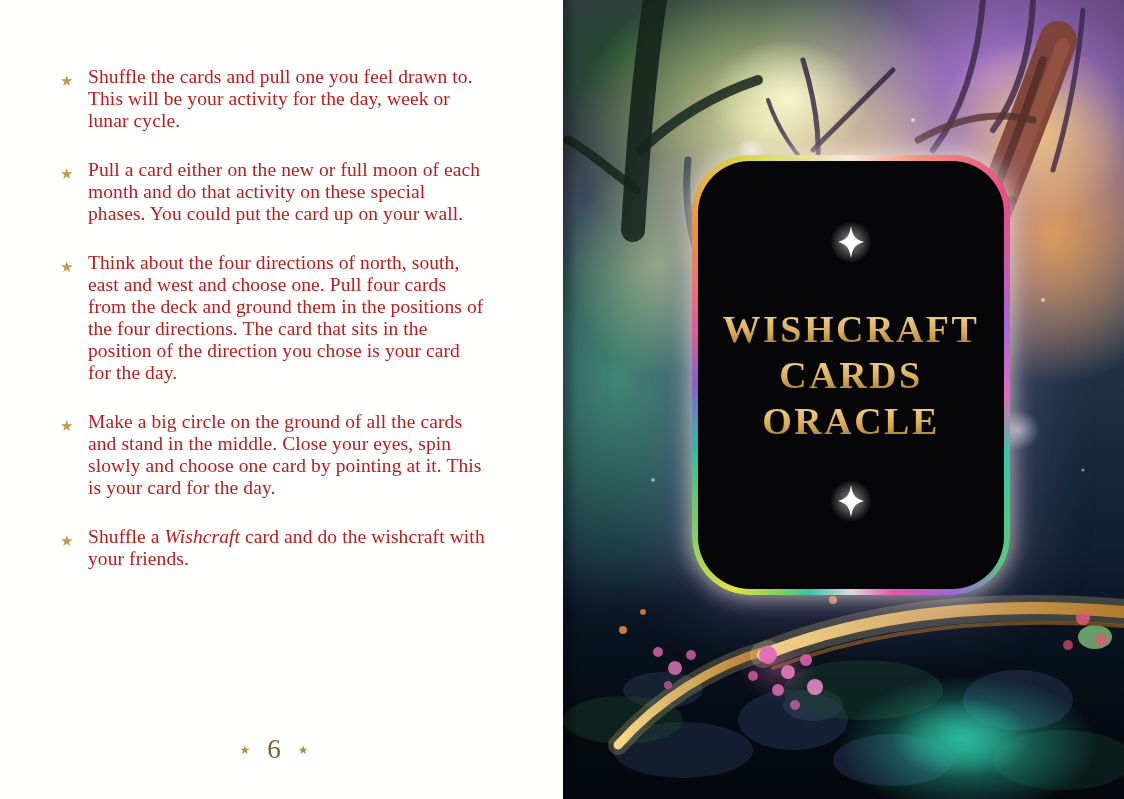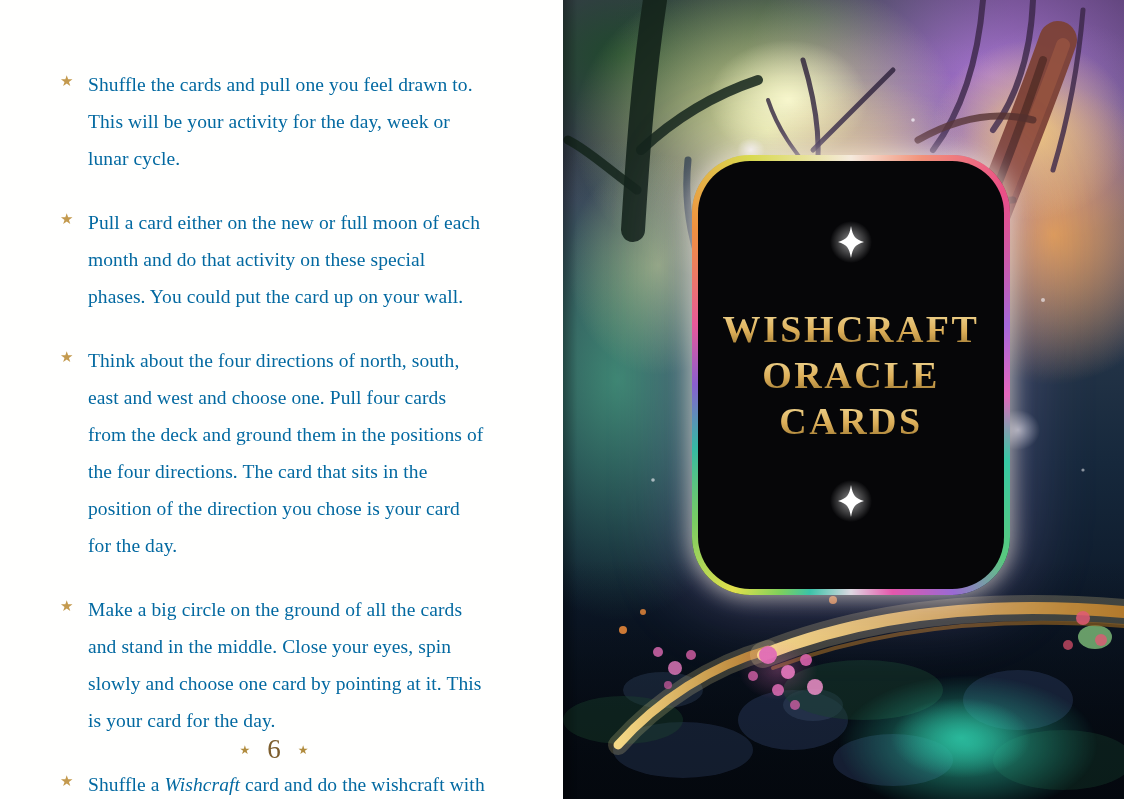--- a/index.html
+++ b/index.html
@@ -14,22 +14,22 @@
   .instructions {
     position:absolute; left:60px; top:66px; width:428px;
     list-style:none; display:flex; flex-direction:column; gap:27px;
   }
   .instruction { display:flex; align-items:flex-start; }
   .bullet-star {
     flex:0 0 28px; font-family:"DejaVu Sans", sans-serif;
     color:#c49a4e; font-size:15px; line-height:28px; padding-top:1px;
   }
   .instruction-text {
-    width:398px; font-size:19.5px; line-height:37px;
-    color:#0369a1; letter-spacing:0.1px;
+    width:398px; font-size:19.5px; line-height:22px;
+    color:#b91c1c; letter-spacing:0.1px;
   }
   .instruction-text em { font-style:italic; }
   .page-footer {
     position:absolute; left:60px; top:736px; width:428px;
     display:flex; align-items:center; justify-content:center; gap:17px;
   }
   .footer-star { font-family:"DejaVu Sans", sans-serif; color:#b18c3e; font-size:12px; }
   .page-number { color:#7d5e2e; font-size:27px; line-height:1; }
 
   
@@ -278,22 +278,22 @@
               <stop offset="0" stop-color="#ffffff" stop-opacity="0.55"></stop>
               <stop offset="1" stop-color="#ffffff" stop-opacity="0"></stop>
             </radialGradient>
           </defs>
         <circle cx="22" cy="22" r="21" fill="url(#sg1)"></circle>
         <path d="M22 6 C24 17 26 19 35 22 C26 25 24 27 22 38 C20 27 18 25 9 22 C18 19 20 17 22 6 Z" fill="#ffffff"></path>
       </svg>
 
       <div class="card-title">
         <span class="card-title-line">WISHCRAFT</span>
+        <span class="card-title-line">CARDS</span>
         <span class="card-title-line">ORACLE</span>
-        <span class="card-title-line">CARDS</span>
       </div>
 
       <svg class="sparkle sparkle-bottom" viewBox="0 0 44 44" aria-hidden="true">
         <defs>
             <radialGradient id="sg2">
               <stop offset="0" stop-color="#ffffff" stop-opacity="0.55"></stop>
               <stop offset="1" stop-color="#ffffff" stop-opacity="0"></stop>
             </radialGradient>
           </defs>
         <circle cx="22" cy="22" r="21" fill="url(#sg2)"></circle>

